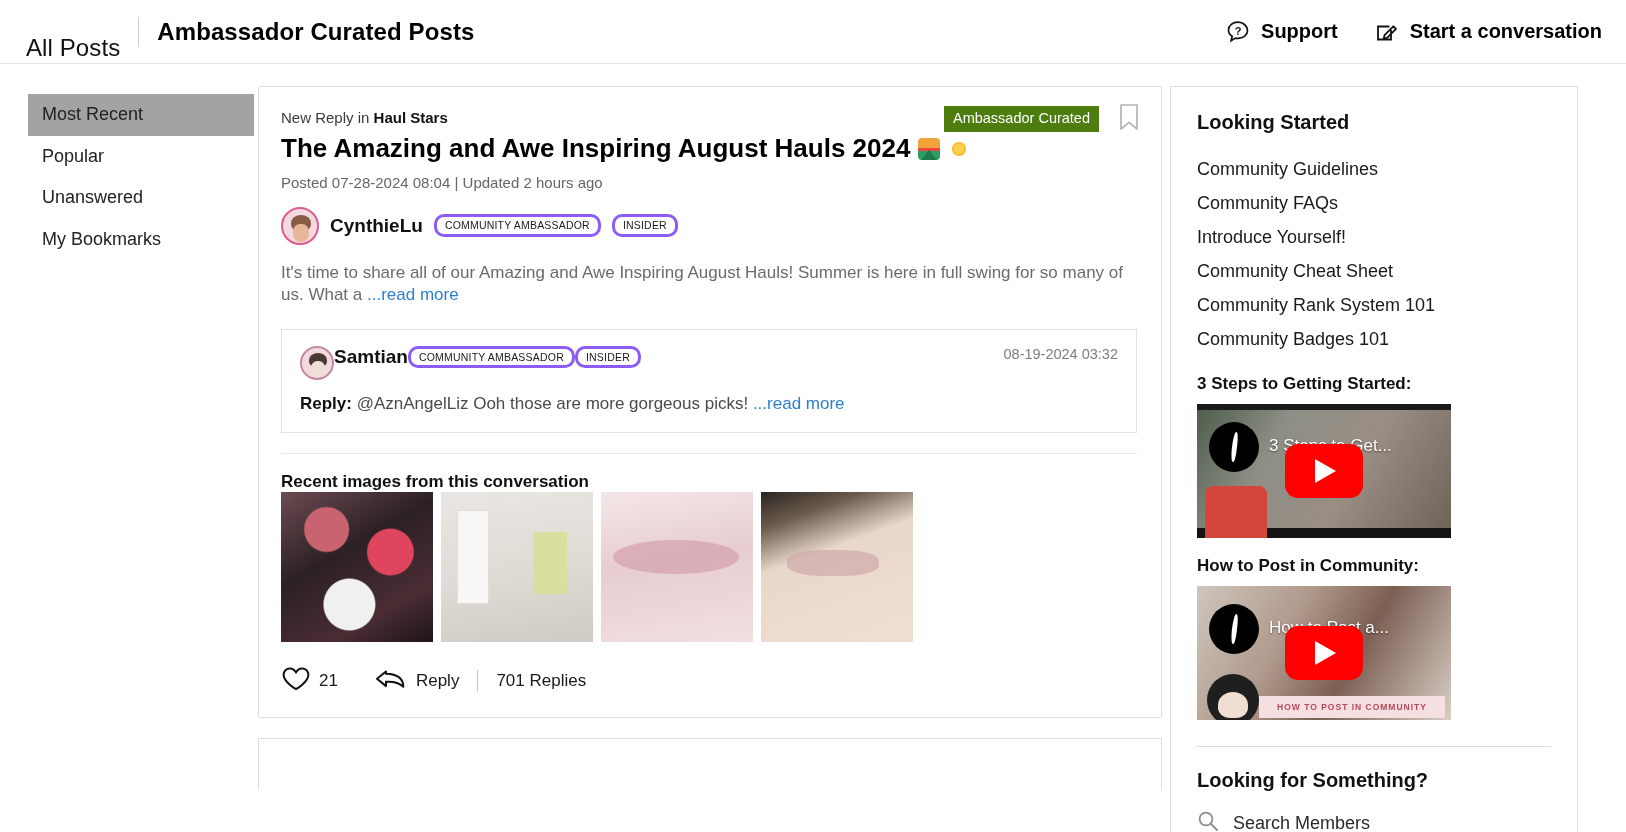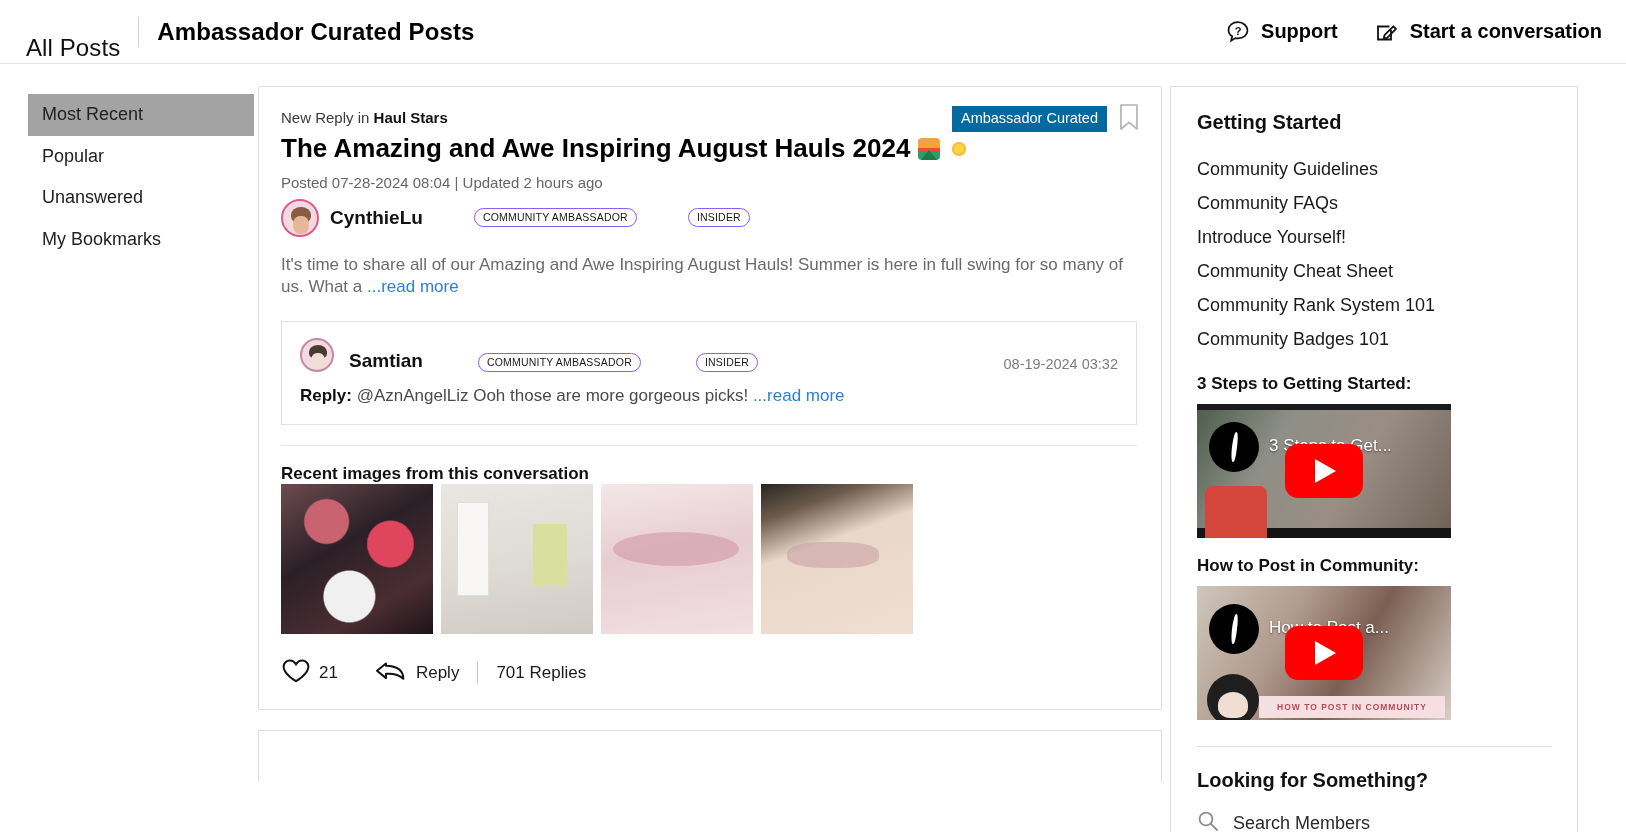--- a/index.html
+++ b/index.html
@@ -101,22 +101,22 @@
   .meta-line {
     font-size: 15px;
     color: #3b3b3b;
     margin-bottom: 7px;
   }
   .meta-line b { font-weight: 700; color: #111; }
 
   .badge-curated {
     position: absolute;
     top: 19px;
-    right: 54px;
-    background: #0369a1;
+    right: 62px;
+    background: #4d7c0f;
     color: #fff;
     font-size: 14.5px;
     padding: 5px 9px 6px 9px;
     line-height: 1;
     white-space: nowrap;
   }
   .bookmark-btn {
     position: absolute;
     top: 15px;
     right: 20px;
@@ -151,21 +151,21 @@
   }
   .emoji-sun::before{
     content:""; position:absolute; left:4px; top:4px; width:14px;height:14px;
     border-radius:50%; background:#fbd24a;
     box-shadow:0 0 0 2px #f6c03a inset;
   }
 
   .post-sub {
     font-size: 15px;
     color: #666;
-    margin-bottom: 8px;
+    margin-bottom: 16px;
   }
 
   .author-row {
     display: flex;
     align-items: center;
     gap: 11px;
     margin-bottom: 14px;
   }
   .avatar {
     width: 38px; height: 38px;
@@ -186,50 +186,49 @@
   }
   .avatar.small { width: 34px; height: 34px; flex: 0 0 34px; border-color:#c48a9a; }
   .avatar.small::before{ left:7px; top:5px; width:18px; height:14px; background:#4b3a33;}
   .avatar.small::after{ left:9px; top:13px; width:14px; height:16px; background:#f0dfd5;}
   .author-name {
     font-size: 19px;
     font-weight: 700;
     color: #111;
   }
   .pill {
-    border: 1px solid #8b5cf6;
+    border: 3px solid #8b5cf6;
     border-radius: 10px;
     font-size: 10.5px;
     letter-spacing: .2px;
     padding: 3px 8px 3px 8px;
     color: #1a1a1a;
     white-space: nowrap;
     line-height: 1;
-    margin-left: 40px;
   }
 
   .post-body {
     font-size: 17px;
     color: #6b6b6b;
     line-height: 1.32;
     margin-bottom: 22px;
   }
   .link { color: #2f7fd1; cursor: pointer; }
 
   
   .reply-box {
     border: 1px solid #e2e2e2;
     padding: 16px 18px 18px 18px;
     margin-bottom: 20px;
     position: relative;
   }
   .reply-head {
     display: flex;
-    align-items: flex-end;
-    gap: 15px;
+    align-items: flex-start;
+    gap: 0;
   }
   .reply-time {
     margin-left: auto;
     font-size: 14.5px;
     color: #7d7d7d;
   }
   .reply-text {
     font-size: 17px;
     color: #4a4a4a;
     margin-top: 14px;
@@ -507,21 +506,21 @@
         <span class="foot-sep"></span>
         <span>701 Replies</span>
       </div>
     </article>
 
     <div class="card-partial"></div>
   </main>
 
   <aside class="rail-wrap">
     <div class="rail">
-      <div class="rail-h">Getting Started</div>
+      <div class="rail-h">Looking Started</div>
 
       <div class="rail-link">Community Guidelines</div>
       <div class="rail-link">Community FAQs</div>
       <div class="rail-link">Introduce Yourself!</div>
       <div class="rail-link">Community Cheat Sheet</div>
       <div class="rail-link">Community Rank System 101</div>
       <div class="rail-link">Community Badges 101</div>
 
       <div class="rail-sub">3 Steps to Getting Started:</div>
       <div class="video v1">

